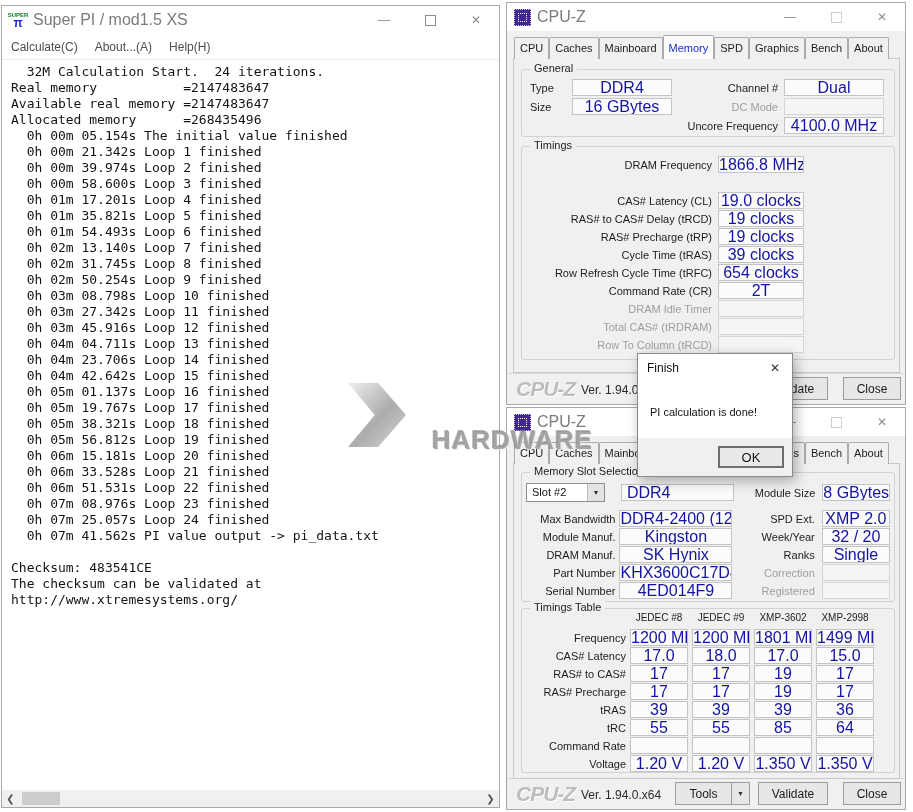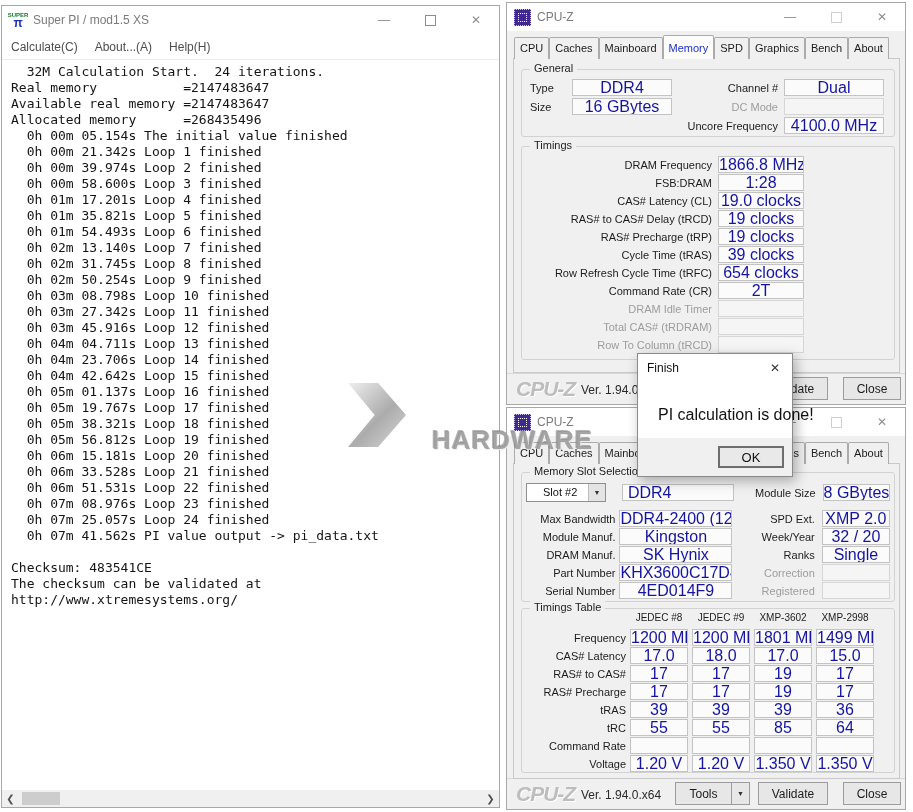--- a/index.html
+++ b/index.html
@@ -1,20 +1,20 @@
 <!DOCTYPE html>
 <html><head>
 <meta charset="utf-8">
 <style>
   html,body{margin:0;padding:0;}
   body{width:913px;height:812px;position:relative;background:#ffffff;overflow:hidden;
        font-family:"Liberation Sans",sans-serif;}
   .win{position:absolute;box-sizing:border-box;border:1px solid #a8a8a8;background:#f0f0f0;}
   .titlebar{position:relative;height:28px;background:#ffffff;display:flex;align-items:center;}
-  .title-text{font-size:12px;color:#7b7b7b;margin-left:6px;white-space:nowrap;}
+  .title-text{font-size:16px;color:#7b7b7b;margin-left:6px;white-space:nowrap;}
   .win-controls{position:absolute;right:0;top:0;height:28px;display:flex;}
   .wc-btn{width:46px;height:28px;display:flex;align-items:center;justify-content:center;color:#8d8d8d;font-size:12px;}
   .wc-btn .maxbox{width:9px;height:9px;border:1px solid #8d8d8d;display:inline-block;}
   .wc-btn.disabled, .wc-btn.disabled .maxbox{color:#cfcfcf;border-color:#cfcfcf;}
 
   
   #superpi{left:1px;top:5px;width:499px;height:803px;background:#ffffff;z-index:1;}
   .sp-icon{width:18px;height:18px;margin-left:7px;display:flex;flex-direction:column;align-items:center;justify-content:center;line-height:1;}
   .sp-icon .sup{font-size:6px;font-weight:bold;color:#0a7d28;letter-spacing:0;}
   .sp-icon .pi{font-size:12px;font-weight:bold;color:#1b2fbe;margin-top:-1px;}
@@ -50,35 +50,35 @@
   .ver-text{position:absolute;left:74px;top:9px;font-size:12px;color:#2a2a2a;white-space:nowrap;}
   .btn{position:absolute;top:3px;height:23px;box-sizing:border-box;background:#e7e7e7;border:1px solid #9c9c9c;
        display:flex;align-items:center;justify-content:center;font-size:12px;color:#1c1c1c;}
   .btn-tools{left:168px;width:57px;}
   .btn-tools-arrow{left:224px;width:19px;font-size:7px;color:#333;}
   .btn-validate{left:251px;width:70px;}
   .btn-close{left:336px;width:58px;}
 
   
   .combo{box-sizing:border-box;width:88px;height:19px;background:#ffffff;border:1px solid #8f8f8f;position:relative;
-         font-size:11px;color:#111;line-height:17px;padding-left:16px;}
+         font-size:11px;color:#111;line-height:17px;padding-left:5px;}
   .combo .arrow{position:absolute;right:0;top:0;width:16px;height:17px;background:#e4e4e4;border-left:1px solid #bdbdbd;
                 display:flex;align-items:center;justify-content:center;font-size:7px;color:#333;}
 
   
   .tt-head{font-size:10px;color:#1c1c1c;text-align:center;}
 
   
   #finish-dialog{position:absolute;left:637px;top:353px;width:156px;height:124px;background:#ffffff;
                  border:1px solid #8a8a8a;box-shadow:3px 4px 12px rgba(0,0,0,0.30);z-index:40;box-sizing:border-box;}
   .dlg-title{position:relative;height:28px;display:flex;align-items:center;}
   .dlg-title-text{font-size:12px;color:#111;margin-left:9px;}
   .dlg-x{position:absolute;right:0;top:0;width:34px;height:28px;display:flex;align-items:center;justify-content:center;
          color:#333;font-size:12px;}
-  .dlg-msg{position:absolute;left:20px;top:52px;font-size:16px;color:#111;white-space:nowrap;}
+  .dlg-msg{position:absolute;left:12px;top:52px;font-size:11px;color:#111;white-space:nowrap;}
   .dlg-strip{position:absolute;left:0;right:0;bottom:0;height:38px;background:#f0f0f0;}
   .dlg-ok{position:absolute;right:8px;top:8px;width:66px;height:22px;box-sizing:border-box;background:#e9e9e9;
           border:2px solid #6e6e6e;display:flex;align-items:center;justify-content:center;font-size:13px;color:#111;}
 
   
   #watermark{position:absolute;left:348px;top:378px;width:230px;height:90px;z-index:30;pointer-events:none;}
   .wm-chevron{position:absolute;left:0;top:5px;width:58px;height:64px;
               background:linear-gradient(135deg,#ececec 0%,#9d9d9d 55%,#d2d2d2 100%);opacity:.85;
               clip-path:polygon(0 0,52% 0,100% 50%,52% 100%,0 100%,46% 50%);}
   .wm-treme{position:absolute;left:50px;top:8px;font-size:47px;font-weight:bold;letter-spacing:-3px;
@@ -195,24 +195,20 @@
       <span class="fbox" style="width:100px;margin-left:6px;">4100.0 MHz</span>
     </div>
   </div>
 
   <div class="groupbox" style="left:14px;top:143px;width:372px;height:212px;z-index:2;">
     <span class="legend">Timings</span>
     <div class="row" style="left:8px;top:9px;">
         <span class="flabel r-label" style="width:182px;">DRAM Frequency</span>
         <span class="fbox" style="width:86px;margin-left:6px;">1866.8 MHz</span>
       </div>
-    <div class="row" style="left:8px;top:27px;">
-        <span class="flabel r-label" style="width:182px;">FSB:DRAM</span>
-        <span class="fbox" style="width:86px;margin-left:6px;">1:28</span>
-      </div>
     <div class="row" style="left:8px;top:45px;">
         <span class="flabel r-label" style="width:182px;">CAS# Latency (CL)</span>
         <span class="fbox" style="width:86px;margin-left:6px;">19.0 clocks</span>
       </div>
     <div class="row" style="left:8px;top:63px;">
         <span class="flabel r-label" style="width:182px;">RAS# to CAS# Delay (tRCD)</span>
         <span class="fbox" style="width:86px;margin-left:6px;">19 clocks</span>
       </div>
     <div class="row" style="left:8px;top:81px;">
         <span class="flabel r-label" style="width:182px;">RAS# Precharge (tRP)</span>

